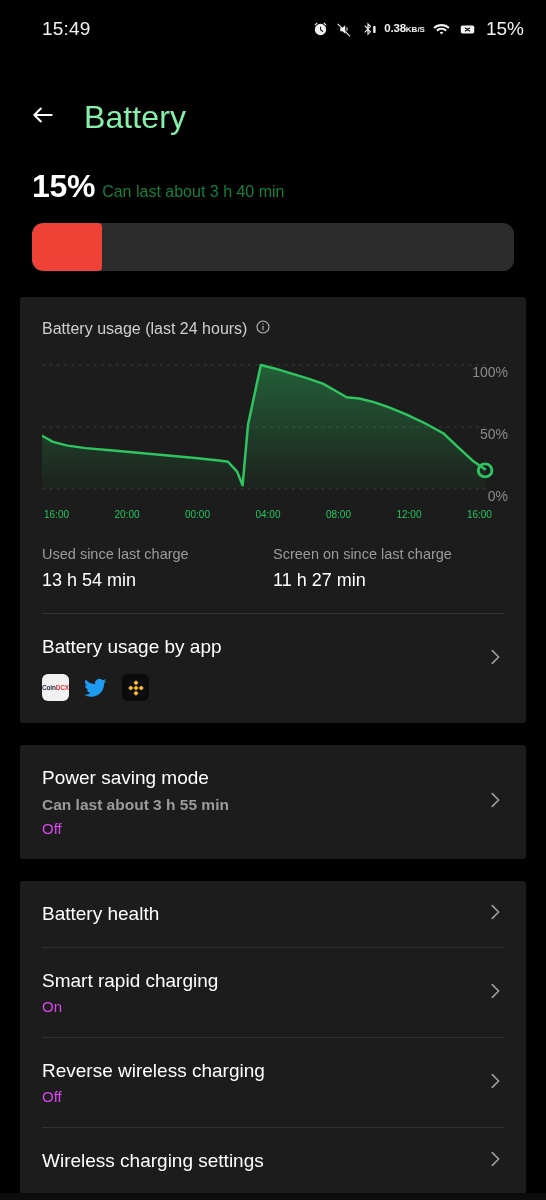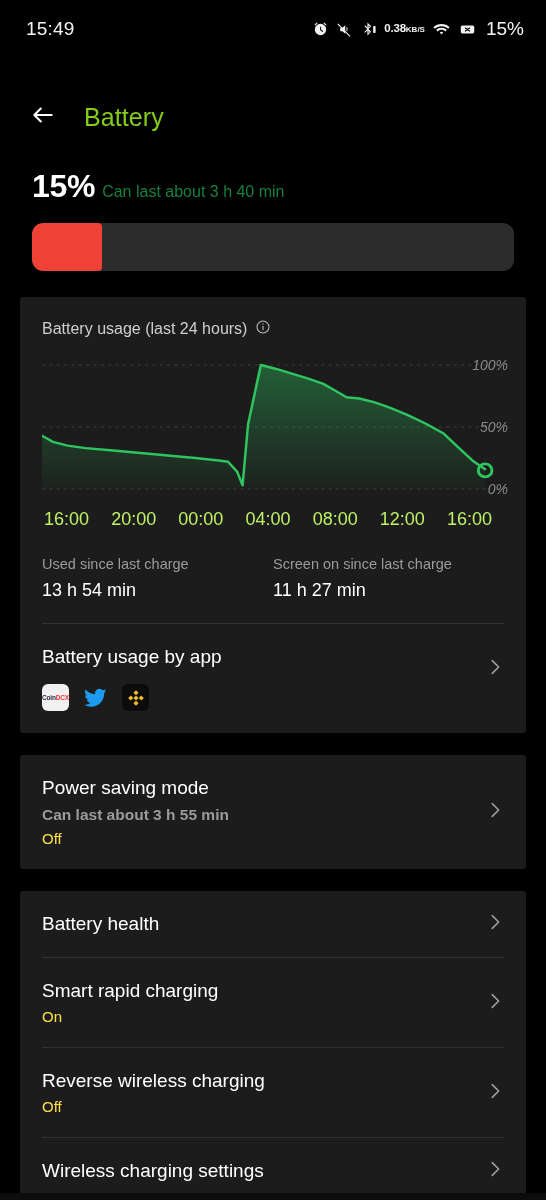--- a/index.html
+++ b/index.html
@@ -8,21 +8,21 @@
     background: #000000;
     font-family: "Liberation Sans", sans-serif;
     overflow: hidden;
   }
   body { position: relative; }
 
   
   .statusbar {
     height: 58px;
     display: flex; align-items: center;
-    padding: 0 22px 0 26px;
+    padding: 0 22px 0 42px;
     color: #ffffff;
   }
   .status-time { font-size: 19px; letter-spacing: 0.2px; color: #f2f2f2; }
   .status-right {
     margin-left: auto;
     display: flex; align-items: center; gap: 7px;
   }
   .status-right svg { display: block; }
   .netspeed {
     display: flex; flex-direction: row; align-items: center;
@@ -38,21 +38,21 @@
     display: flex; align-items: center;
     padding: 0 26px;
     margin-top: 22px;
   }
   .back-btn {
     width: 34px; height: 34px;
     display: flex; align-items: center; justify-content: center;
     cursor: pointer;
   }
   .appbar-title {
-    font-size: 25px; color: #84cc16; font-weight: 500;
+    font-size: 32px; color: #86efac; font-weight: 500;
     margin-left: 24px; letter-spacing: 0.1px;
   }
 
   
   .summary {
     display: flex; align-items: baseline;
     padding: 0 32px;
     margin-top: 14px;
   }
   .summary-pct { font-size: 32px; font-weight: bold; color: #ffffff; letter-spacing: -0.3px; }
@@ -90,35 +90,34 @@
 
   
   .chart-wrap {
     position: relative;
     margin-top: 14px;
     padding: 0 22px;
     height: 150px;
   }
   .chart-svg { display: block; width: 100%; height: 150px; }
   .ylabels {
-    position: absolute; right: 18px; top: 0; height: 150px; width: 54px;
+    position: absolute; right: 18px; top: 7px; height: 150px; width: 54px;
     pointer-events: none;
-    font-style: italic;
   }
   .ylabel {
     position: absolute; right: 0;
     font-size: 14px; color: #8a8a8a;
     transform: translateY(-50%);
   }
   .xlabels {
     display: flex; justify-content: space-between;
     padding: 0 34px 0 24px;
     margin-top: 6px;
   }
-  .xlabel { font-size: 18px; color: #bef264; }
+  .xlabel { font-size: 10px; color: #22c55e; }
 
   
   .stats {
     display: flex;
     padding: 0 22px;
     margin-top: 26px;
   }
   .stat { flex: 1; }
   .stat-label { font-size: 14.5px; color: #9b9b9b; }
   .stat-value { font-size: 18px; color: #ffffff; font-weight: 500; margin-top: 8px; }
@@ -154,21 +153,21 @@
   }
 
   
   .row {
     position: relative;
     padding: 22px 50px 22px 22px;
     cursor: pointer;
   }
   .row-title { font-size: 19px; color: #ffffff; font-weight: 500; }
   .row-sub { font-size: 15.5px; color: #9b9b9b; margin-top: 7px; font-weight: bold; }
-  .row-state { font-size: 15px; color: #fde047; margin-top: 6px; }
+  .row-state { font-size: 15px; color: #d946ef; margin-top: 6px; }
   .row-divider { height: 1px; background: #303030; margin: 0 22px; }
 
   .bottom-bar {
     position: absolute; left: 0; right: 0; bottom: 0;
     height: 7px; background: #0c0c0c;
   }
 </style>
 </head>
 <body>
 

